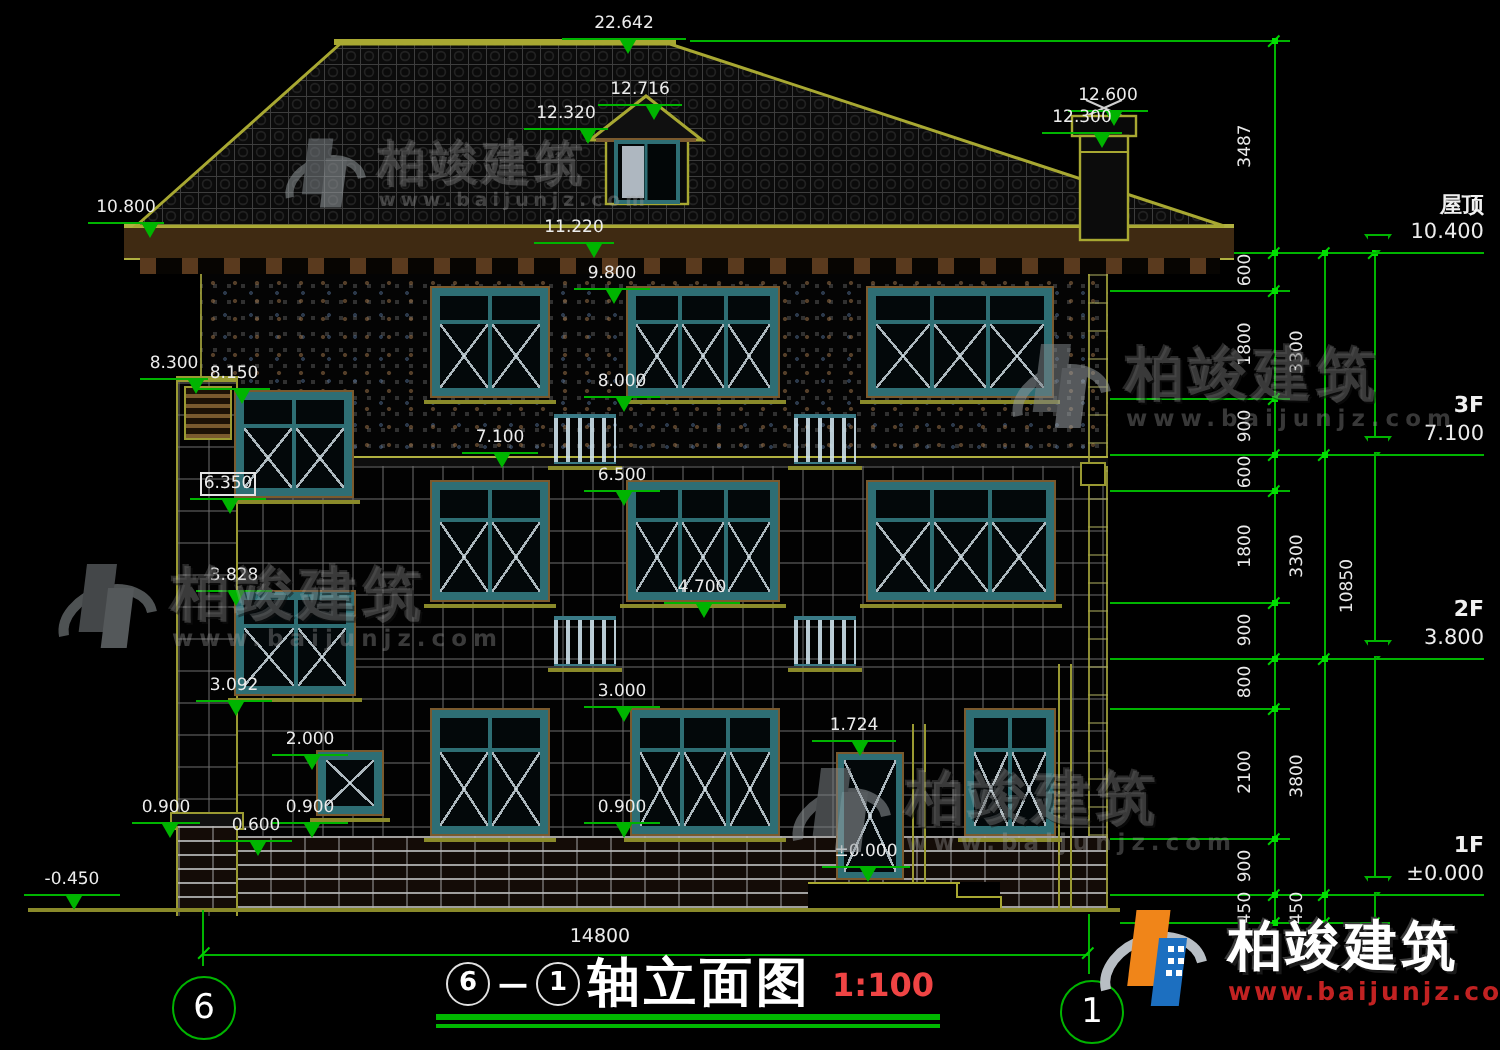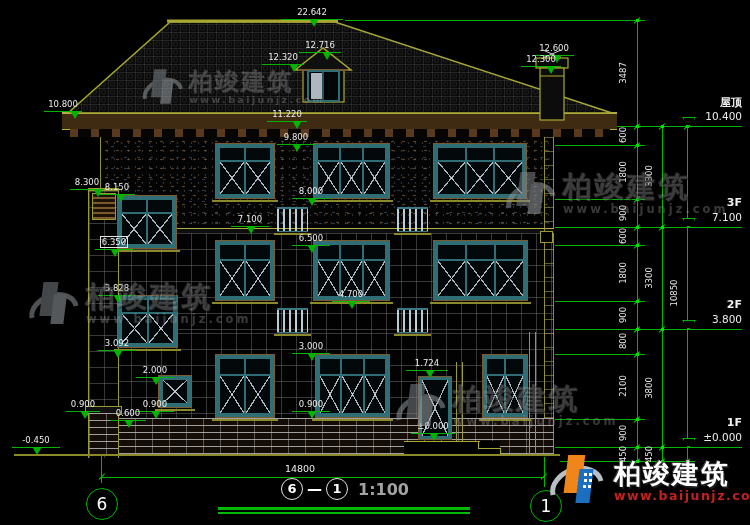--- a/index.html
+++ b/index.html
@@ -56,21 +56,21 @@
   
   .wm{position:absolute;display:flex;align-items:center;gap:6px;opacity:.55;pointer-events:none;}
   .wm .wm-brand{font-size:29px;font-weight:bold;letter-spacing:3px;color:rgba(158,158,158,.6);
     text-shadow:1px 1px 0 rgba(20,20,20,.9), -1px -1px 0 rgba(215,215,215,.35);line-height:30px;white-space:nowrap;}
   .wm .wm-url{font-size:11.5px;font-weight:bold;letter-spacing:3px;color:rgba(158,158,158,.65);white-space:nowrap;}
   
   .circlenum{display:inline-block;width:20px;height:20px;border:1.5px solid #e0e0e0;border-radius:50%;
     color:#fff;font-size:13px;font-weight:bold;text-align:center;line-height:20px;}
   #title-bar{position:absolute;left:205px;top:478px;width:280px;display:flex;align-items:center;justify-content:center;gap:4px;}
   #title-name{color:#fff;font-size:26px;font-weight:bold;letter-spacing:2px;line-height:28px;white-space:nowrap;}
-  #title-scale{color:#a3a3a3;font-size:16px;font-weight:bold;margin-left:6px;}
+  #title-scale{color:#ef4444;font-size:16px;font-weight:bold;margin-left:6px;}
   #title-dash{color:#fff;font-size:15px;font-weight:bold;}
   #logo{position:absolute;left:545px;top:449px;display:flex;align-items:center;gap:7px;}
   #logo .lg-brand{font-size:27px;font-weight:bold;letter-spacing:2px;color:#fff;line-height:28px;white-space:nowrap;
     text-shadow:1.5px 1.5px 0 #1a1a1a,-1px -1px 0 #3a3a3a;}
   #logo .lg-url{font-size:12.5px;font-weight:bold;letter-spacing:1.5px;color:#c22222;white-space:nowrap;}
   .bubble{position:absolute;width:30px;height:30px;border:1.6px solid #00b400;border-radius:50%;
     color:#fff;font-size:17px;text-align:center;line-height:30px;}
   .wtext{position:absolute;color:#ececec;white-space:nowrap;}
 </style>
 </head>
@@ -404,21 +404,21 @@
       <div class="flag" style="left: 521px; top: 54px; width: 40px;">
         <span class="fl">12.300</span>
         <div class="ln"></div>
         <div class="tri" style="left: calc(78% - 5px);"></div>
       </div>
       <div class="flag" style="left: 44px; top: 99px; width: 38px;">
         <span class="fl">10.800</span>
         <div class="ln"></div>
         <div class="tri" style="left: calc(85% - 5px);"></div>
       </div>
-      <div class="flag" style="left: 277px; top: 132px; width: 38px;">
+      <div class="flag" style="left: 287px; top: 132px; width: 38px;">
         <span class="fl">9.800</span>
         <div class="ln"></div>
         <div class="tri" style="left: calc(55% - 5px);"></div>
       </div>
       <div class="flag" style="left: 70px; top: 177px; width: 34px;">
         <span class="fl">8.300</span>
         <div class="ln"></div>
         <div class="tri" style="left: calc(85% - 5px);"></div>
       </div>
       <div class="flag" style="left: 99px; top: 182px; width: 36px;">
@@ -533,20 +533,21 @@
   <div class="tick" style="left:540px;top:476px;"></div>
   <div class="wtext" style="left:255px;top:463px;width:90px;text-align:center;font-size:9.5px;">14800</div>
 
   <div class="bubble" style="left:86px;top:488px;"><span>6</span></div>
   <div class="bubble" style="left:530px;top:490px;"><span>1</span></div>
 
   <div id="title-bar">
     <span class="circlenum">6</span>
     <span id="title-dash">—</span>
     <span class="circlenum">1</span>
+    <span id="title-name">轴立面图</span>
     <span id="title-scale">1:100</span>
   </div>
   <div class="abs" style="left:218px;top:507px;width:252px;height:3px;background:#00b800;"></div>
   <div class="abs" style="left:218px;top:512px;width:252px;height:1.6px;background:#00b800;"></div>
 
   <div class="wm" style="left:140px;top:66px;transform:scale(.82);transform-origin:left top;">
     <svg width="54" height="52">
         <use href="#wmicon"></use>
       </svg>
     <div>

